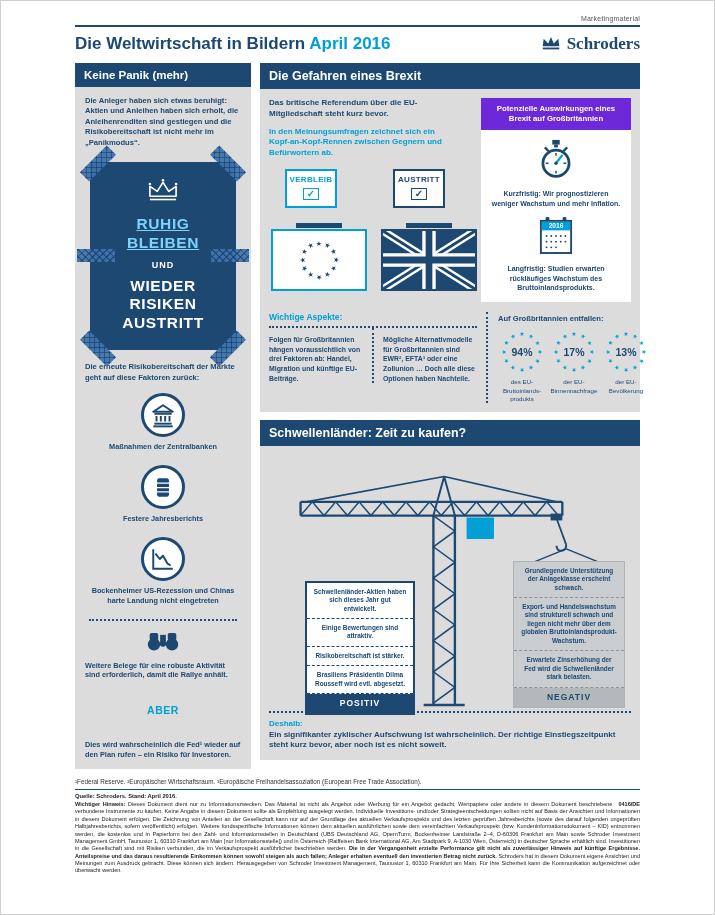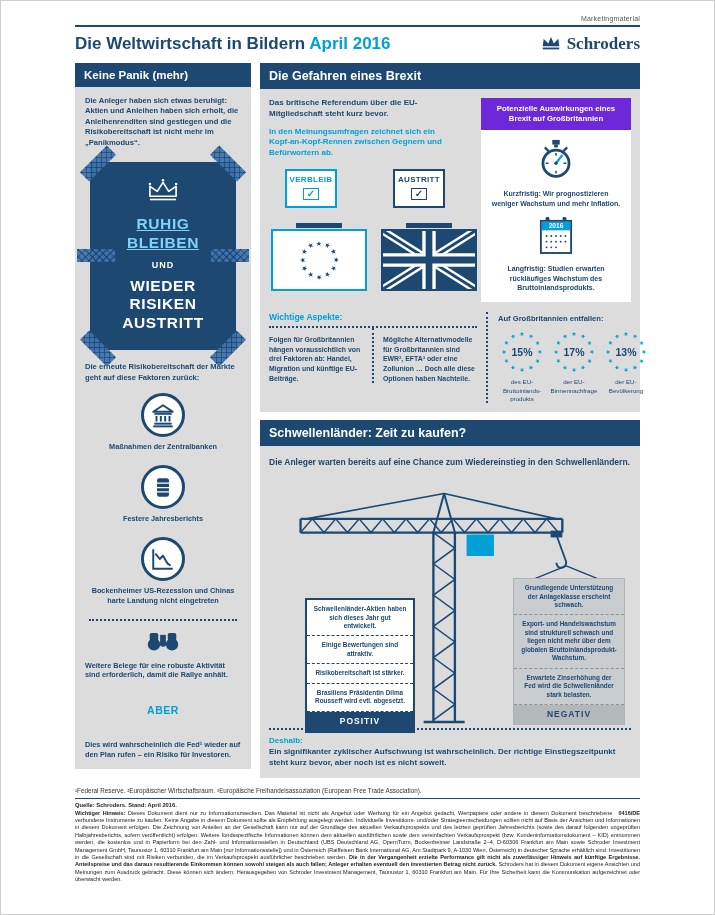--- a/index.html
+++ b/index.html
@@ -346,21 +346,21 @@
                           <span class="star" style="transform: translate(-50%, -50%) rotate(90deg) translateY(-18px);">★</span>
                           <span class="star" style="transform: translate(-50%, -50%) rotate(120deg) translateY(-18px);">★</span>
                           <span class="star" style="transform: translate(-50%, -50%) rotate(150deg) translateY(-18px);">★</span>
                           <span class="star" style="transform: translate(-50%, -50%) rotate(180deg) translateY(-18px);">★</span>
                           <span class="star" style="transform: translate(-50%, -50%) rotate(210deg) translateY(-18px);">★</span>
                           <span class="star" style="transform: translate(-50%, -50%) rotate(240deg) translateY(-18px);">★</span>
                           <span class="star" style="transform: translate(-50%, -50%) rotate(270deg) translateY(-18px);">★</span>
                           <span class="star" style="transform: translate(-50%, -50%) rotate(300deg) translateY(-18px);">★</span>
                           <span class="star" style="transform: translate(-50%, -50%) rotate(330deg) translateY(-18px);">★</span>
                         </div>
-                      <div class="stat-value">15%</div>
+                      <div class="stat-value">94%</div>
                       </div>
                     <div class="stat-label">des EU-Bruttoinlands­produkts</div>
                   </div>
                   <div class="stat">
                     <div class="stat-circle">
                         <div class="star-ring">
                           <span class="star" style="transform: translate(-50%, -50%) rotate(0deg) translateY(-18px);">★</span>
                           <span class="star" style="transform: translate(-50%, -50%) rotate(30deg) translateY(-18px);">★</span>
                           <span class="star" style="transform: translate(-50%, -50%) rotate(60deg) translateY(-18px);">★</span>
                           <span class="star" style="transform: translate(-50%, -50%) rotate(90deg) translateY(-18px);">★</span>
@@ -401,21 +401,20 @@
               </div>
             </div>
           </div>
         </div>
 
         <div class="section-gap"></div>
 
         <div>
           <div class="bar big">Schwellenländer: Zeit zu kaufen?</div>
           <div class="panel">
-            <div class="em-intro">Die Anleger warten bereits auf eine Chance zum Wiedereinstieg in den Schwellenländern.</div>
 
             <div class="crane-area">
               <svg class="crane" viewBox="0 0 362 258">
                 <g stroke="#1c4872" fill="none">
                   <path d="M175,22 L34,48 M175,22 L290,48" stroke-width="1.6"></path>
                   <path d="M175,22 L164,62 M175,22 L186,62" stroke-width="2"></path>
                   <line x1="28" y1="48" x2="296" y2="48" stroke-width="2.4"></line>
                   <line x1="28" y1="62" x2="296" y2="62" stroke-width="2.4"></line>
                   <line x1="28" y1="48" x2="28" y2="62" stroke-width="2.4"></line>
                   <line x1="296" y1="48" x2="296" y2="62" stroke-width="2.4"></line>

